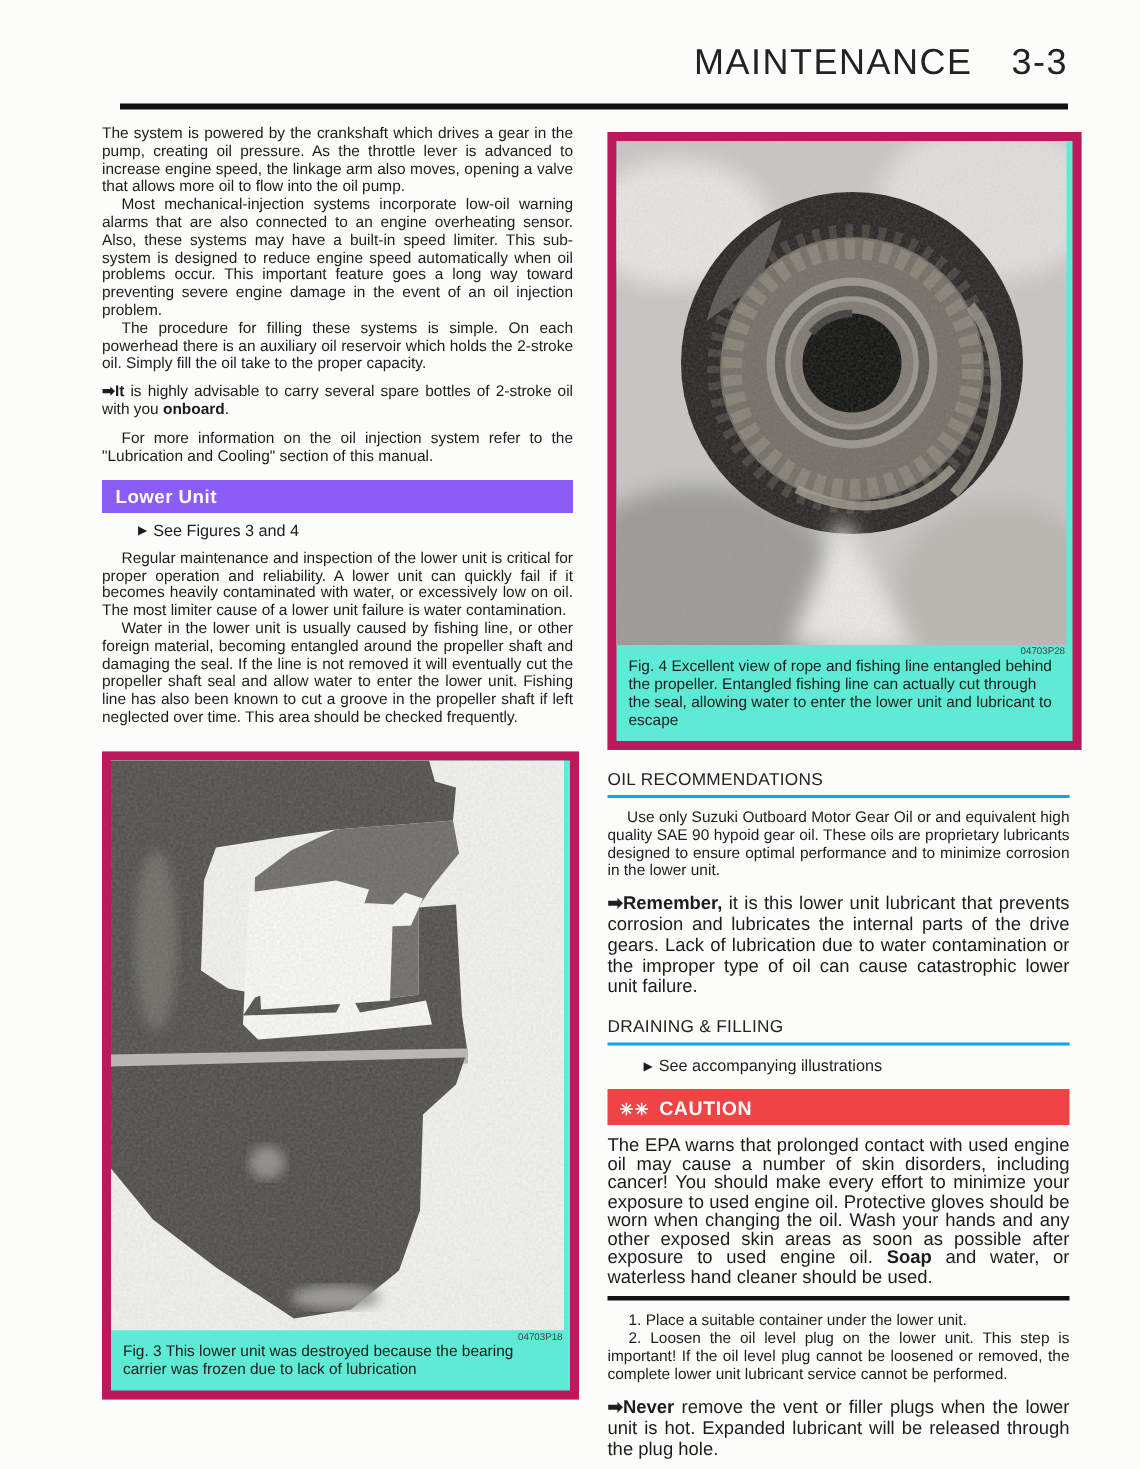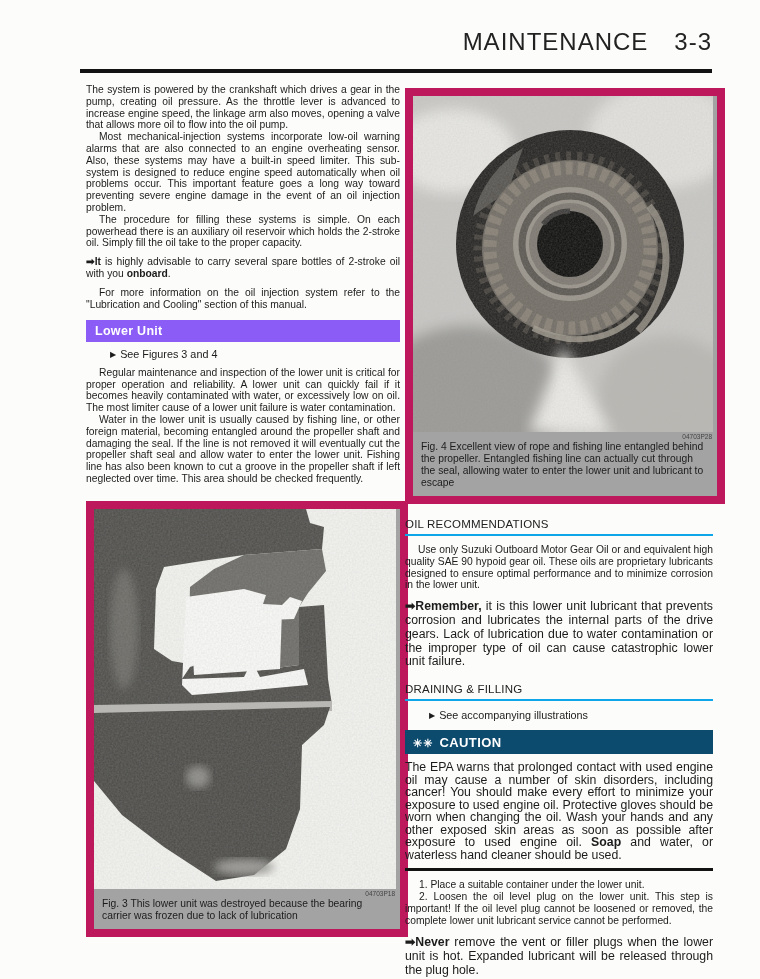--- a/index.html
+++ b/index.html
@@ -7,45 +7,45 @@
     width:760px;height:979px;position:relative;overflow:hidden;
     background:#fcfcfa;color:#1c1c1c;
     font-family:"Liberation Sans", sans-serif;
   }
   
   .hdr{position:absolute;top:28px;right:48px;font-size:24px;letter-spacing:1px;color:#222;white-space:nowrap;}
   .hdr .pageno{margin-left:26px;}
   .hdr-rule{position:absolute;left:80px;top:69px;width:632px;height:4px;background:#121212;}
   
   .col{position:absolute;}
-  .col-left{left:86px;top:84px;width:314px;}
+  .col-left{left:68px;top:84px;width:314px;}
   .col-right{left:405px;top:88px;width:308px;}
   
   .p{font-size:10.3px;line-height:11.8px;margin:0;text-align:justify;}
   .indent{text-indent:13px;}
   .note{font-size:10.3px;line-height:12px;margin:7px 0;text-align:justify;}
   .note b{font-weight:bold;}
   .note-lg{font-size:12.3px;line-height:13.8px;margin:9px 0;text-align:justify;}
   
   .section-bar{background:#8b5cf6;color:#fff;font-weight:bold;font-size:12.5px;
     padding:4px 0 4px 9px;margin:9px 0 6px;letter-spacing:.3px;}
   .see-ref{font-size:10.8px;margin:3px 0 7px;padding-left:24px;}
   .see-ref .tri{font-size:8px;vertical-align:1px;margin-right:4px;}
   
   .subhead{font-size:11.5px;font-weight:400;letter-spacing:.2px;color:#222;
     border-bottom:2px solid #0ea5e9;padding-bottom:4px;margin:14px 0 8px;}
   
-  .figure{border:8px solid #be185d;background:#a3a3a3;}
+  .figure{border:6px solid #be185d;background:#5eead4;}
   .fig3{margin-top:16px;width:306px;}
   .fig4{width:304px;}
   .fig-photo{display:block;}
   .fig-code{font-size:6.5px;color:#444;text-align:right;padding:1px 5px 0;line-height:7px;}
   .fig-caption{font-size:10.3px;line-height:12px;padding:1px 8px 7px 8px;text-align:left;}
   
-  .caution-bar{background:#0c4a6e;color:#fff;font-weight:bold;font-size:13px;
+  .caution-bar{background:#ef4444;color:#fff;font-weight:bold;font-size:13px;
     padding:5px 8px 4px;margin:9px 0 7px;letter-spacing:.4px;}
   .caution-bar .stars{font-size:11px;margin-right:6px;letter-spacing:1px;}
   .caution-text{font-size:12.3px;line-height:12.5px;margin:0;text-align:justify;}
   .caution-text b{font-weight:bold;}
   .rule-thick{height:3px;background:#121212;margin:7px 0 8px;}
   
   .step{font-size:10.3px;line-height:12px;margin:0;text-indent:14px;text-align:justify;}
 </style>
 </head>
 <body>

